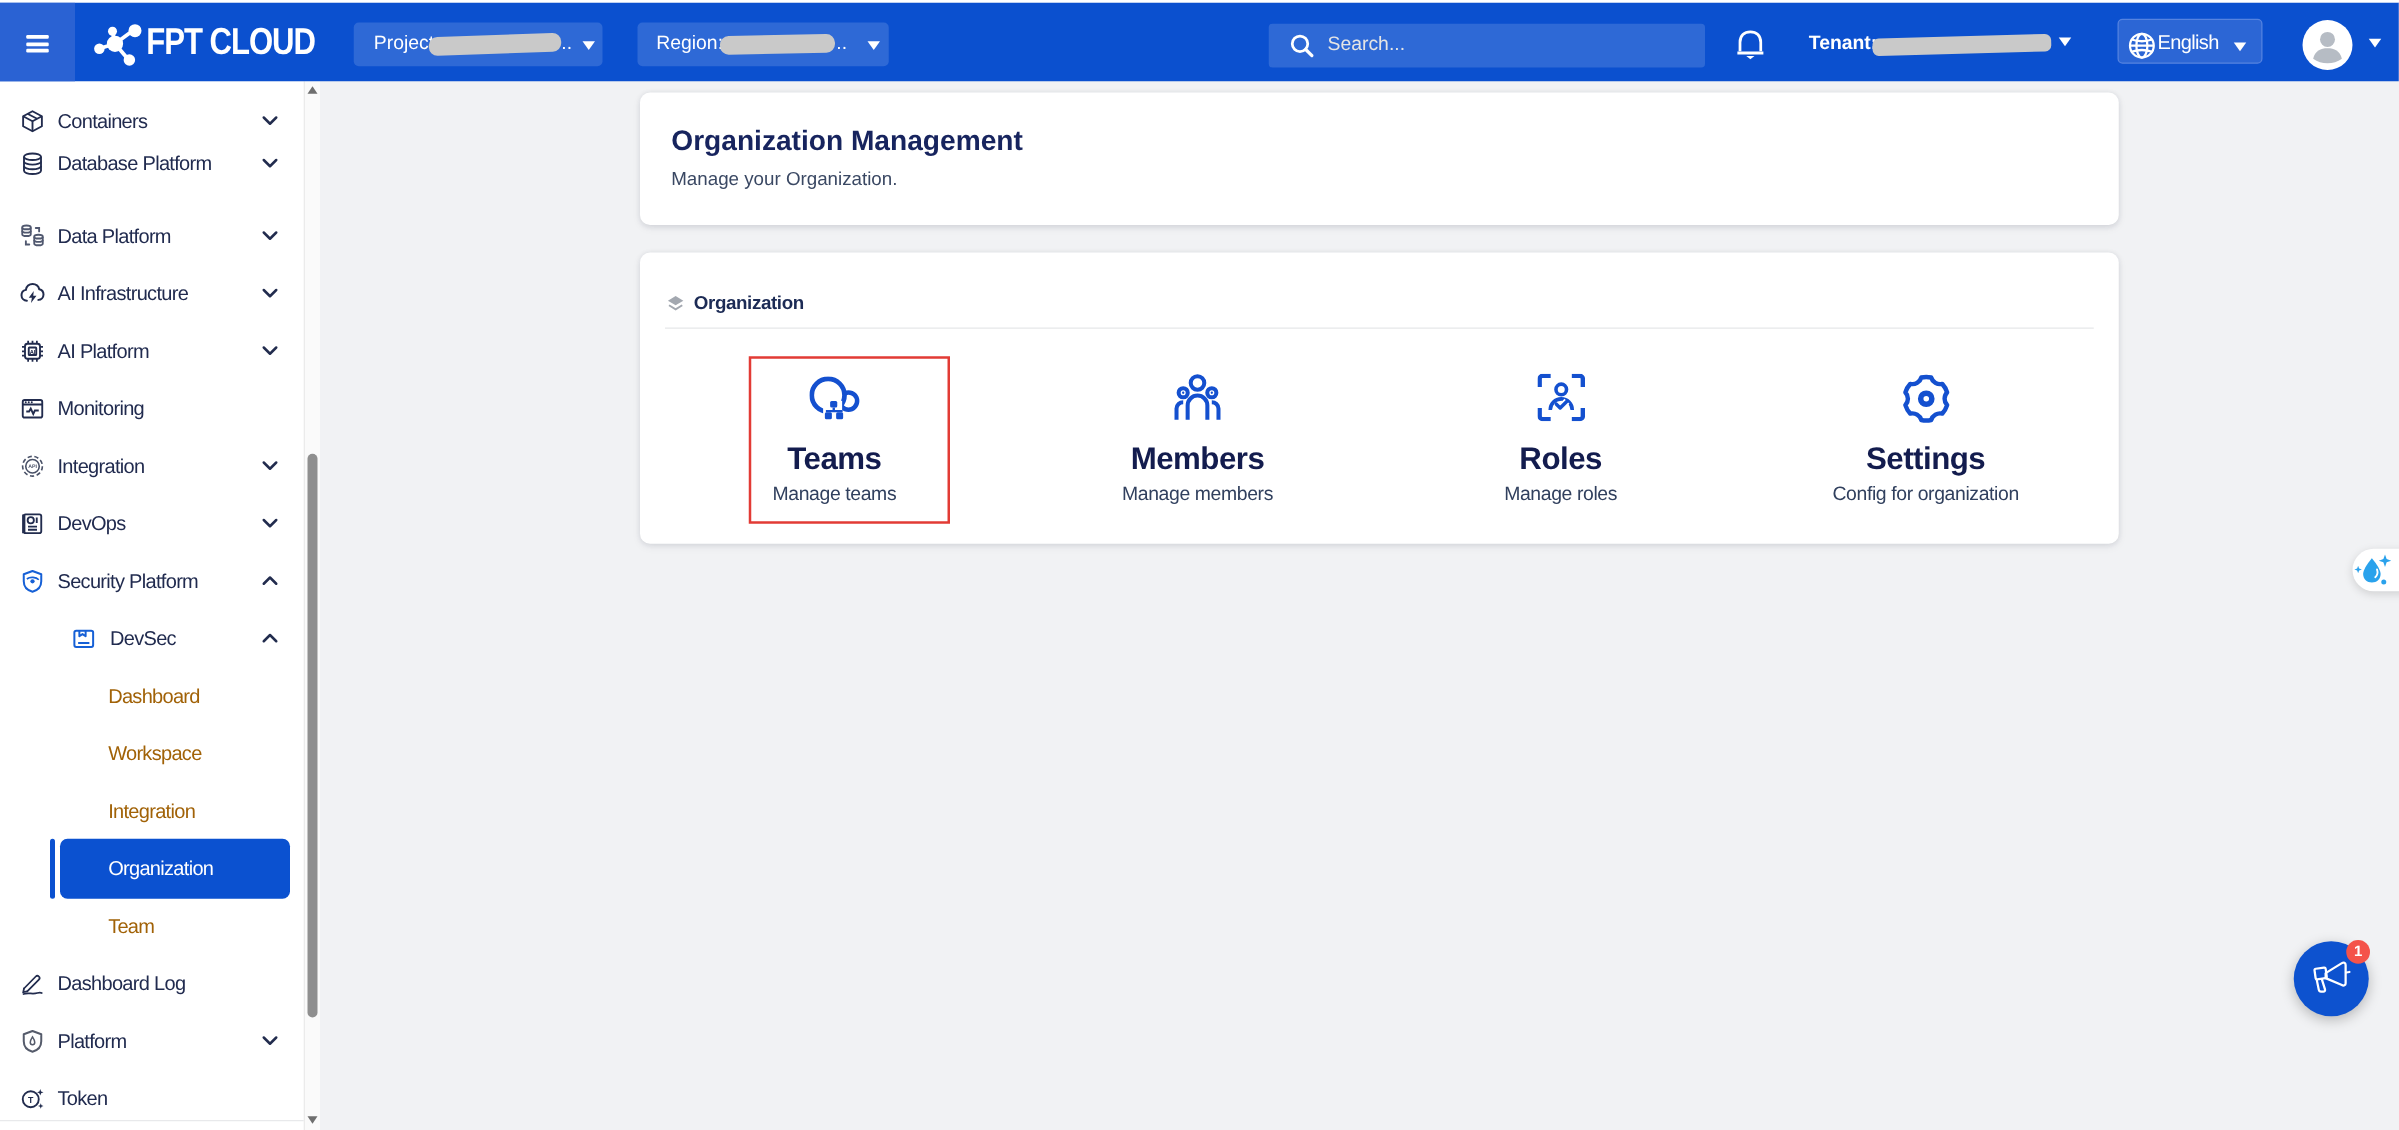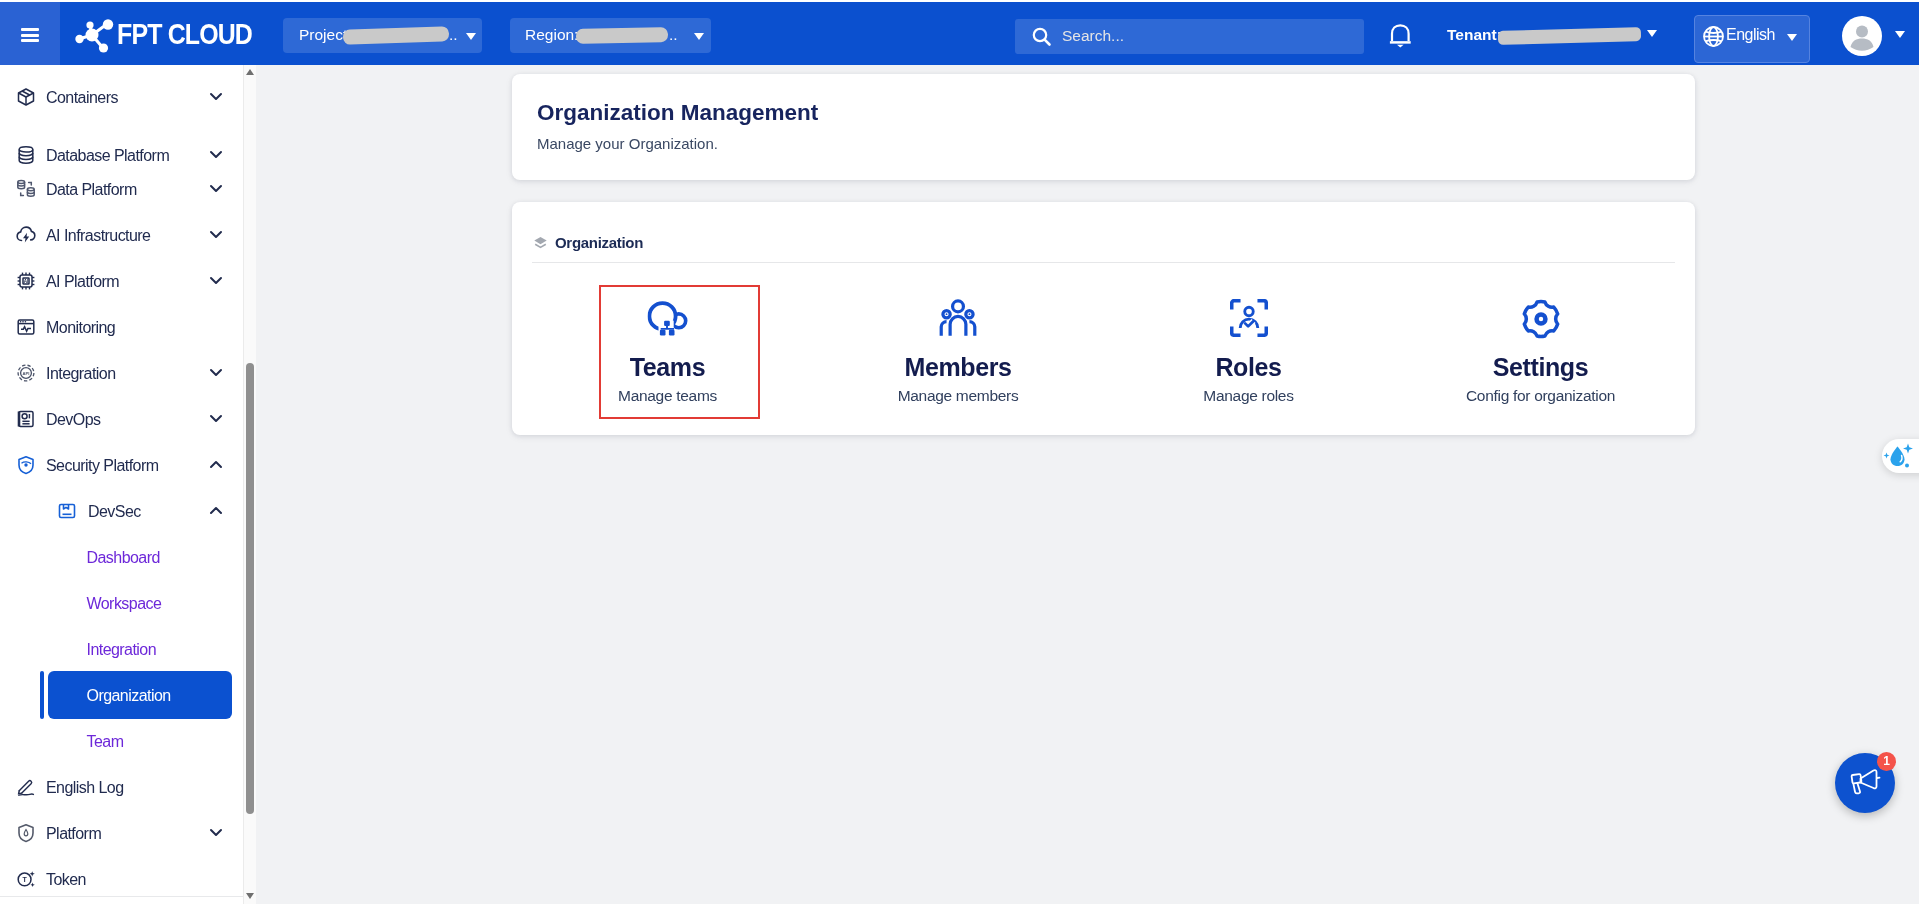--- a/index.html
+++ b/index.html
@@ -17,36 +17,36 @@
   .pill { position:absolute; top:16px; height:35px; background:#2e69d6; border-radius:4px; color:#fff; font-size:15.5px; }
   .pill .lbl { position:absolute; top:8px; }
   .blob { position:absolute; background:#c9c9c9; border-radius:7px; }
   .caret { position:absolute; width:0; height:0; border-left:5.5px solid transparent; border-right:5.5px solid transparent; border-top:7px solid #fff; }
 
   #search { position:absolute; left:1015px; top:17px; width:349px; height:35px; background:#2e69d6; border-radius:3px; }
   #search .ph { position:absolute; left:47px; top:8px; color:#e5e5e5; font-size:15.5px; }
 
   #tenantlbl { position:absolute; left:1447px; top:24px; color:#fff; font-weight:bold; font-size:15.5px; z-index:21;}
 
-  #engpill { position:absolute; left:1694px; top:13px; width:116px; height:48px; background:#2c66d5; border:1px solid #5583e0; border-radius:4px; }
+  #engpill { position:absolute; left:1694px; top:13px; width:116px; height:36px; background:#2c66d5; border:1px solid #5583e0; border-radius:4px; }
   #engpill .txt { position:absolute; left:31px; top:10px; color:#fff; font-size:16px; letter-spacing:-0.5px; }
 
   #avatar { position:absolute; left:1842px; top:14px; width:40px; height:40px; border-radius:50%; background:#ffffff; }
 
   
   #sidebar { position:absolute; left:0; top:65px; width:256px; height:839px; background:#ffffff; z-index:10; }
   #sbtrack { position:absolute; left:243px; top:0; width:13px; height:839px; background:#fafafa; border-left:1px solid #ebebeb; }
   #sbthumb { position:absolute; left:246px; top:298px; width:8px; height:451px; background:#8f8f8f; border-radius:4px; }
   .sbarrow { position:absolute; left:246px; width:0; height:0; border-left:4.5px solid transparent; border-right:4.5px solid transparent; }
 
   .mi { position:absolute; left:0; width:240px; height:46px;padding-left:47px; }
   .mi .ico { position:absolute; left:16px; top:13px; width:20px; height:20px; }
   .mi .txt { position:absolute; left:46px; top:15px; font-size:16px; letter-spacing:-0.55px; color:#212b4f; }
   .mi .chev { position:absolute; left:206px; top:17px; width:20px; height:12px; }
-  .sub { position:absolute; left:86.5px; font-size:16px; letter-spacing:-0.55px; color:#6d28d9; }
+  .sub { position:absolute; left:86.5px; font-size:16px; letter-spacing:-0.55px; color:#a16207; }
   .blue { color:#1660d6; }
 
   #orgactive { position:absolute; left:48px; top:606px; width:184px; height:48px; background:#0b51d0; border-radius:6px; }
   #orgbar { position:absolute; left:40px; top:606px; width:4px; height:48px; background:#0b51d0; border-radius:2px; }
   #orgactive span { position:absolute; left:38.5px; top:16px; color:#ffffff; font-size:16px; letter-spacing:-0.55px; }
 
   
   #main { position:absolute; left:256px; top:65px; width:1663px; height:839px; background:#f1f2f4; }
   .card { position:absolute; background:#ffffff; border-radius:8px; box-shadow:0 1px 4px rgba(30,40,60,0.10), 0 2px 8px rgba(30,40,60,0.06);margin-left:12px; }
   #card1 { left:244px; top:9px; width:1183px; height:106px; }
@@ -159,21 +159,21 @@
           <path d="M2.5 6 L10 10 L17.5 6"></path>
           <path d="M10 10 L10 18"></path>
           <path d="M6 4 L13.7 8"></path>
         </g>
       </svg>
     <span class="txt">Containers</span>
     <svg class="chev" viewBox="0 0 20 12">
         <polyline points="5,3 10,8 15,3" fill="none" stroke="#222c4e" stroke-width="2" stroke-linecap="round" stroke-linejoin="round"></polyline>
       </svg>
   </div>
-  <div class="mi" style="top:67px">
+  <div class="mi" style="top:43px">
     <svg class="ico" viewBox="0 0 20 20">
         <g fill="none" stroke="#222c4e" stroke-width="1.5">
           <ellipse cx="10" cy="4.4" rx="6.8" ry="2.6"></ellipse>
           <path d="M3.2 4.4 L3.2 15.6 C3.2 17 6.2 18.2 10 18.2 C13.8 18.2 16.8 17 16.8 15.6 L16.8 4.4"></path>
           <path d="M3.2 8.1 C3.2 9.5 6.2 10.7 10 10.7 C13.8 10.7 16.8 9.5 16.8 8.1"></path>
           <path d="M3.2 11.8 C3.2 13.2 6.2 14.4 10 14.4 C13.8 14.4 16.8 13.2 16.8 11.8"></path>
         </g>
       </svg>
     <span class="txt">Database Platform</span>
     <svg class="chev" viewBox="0 0 20 12">
@@ -306,21 +306,21 @@
   <div class="sub" style="top:575.5px">Integration</div>
   <div class="sub" style="top:667.5px">Team</div>
   <div class="mi" style="top:698.5px">
     <svg class="ico" viewBox="0 0 20 20">
         <g fill="none" stroke="#222c4e" stroke-width="1.4" stroke-linecap="round">
           <path d="M3.2 13.8 L12.6 4.2 C13.3 3.5 14.4 3.5 15.1 4.2 C15.8 4.9 15.8 6 15.1 6.7 L5.8 16.1"></path>
           <path d="M3.2 13.8 L2.6 16.7 L5.8 16.1"></path>
           <path d="M2.8 18.2 C6.5 16.8 10 18.6 13.8 17.4 C15.3 16.9 16.5 16.9 17.4 17.4"></path>
         </g>
       </svg>
-    <span class="txt">English Log</span>
+    <span class="txt">Dashboard Log</span>
   </div>
   <div class="mi" style="top:744.5px">
     <svg class="ico" viewBox="0 0 20 20">
         <path d="M10 1.8 L17 4.4 L17 10 C17 14.4 14 17.3 10 18.4 C6 17.3 3 14.4 3 10 L3 4.4 Z" fill="none" stroke="#555b6b" stroke-width="1.6" stroke-linejoin="round"></path>
         <path d="M10 6.5 C10 6.5 8.2 9.3 8.2 10.8 C8.2 12 9 12.8 10 12.8 C11 12.8 11.8 12 11.8 10.8 C11.8 9.3 10 6.5 10 6.5 Z" fill="none" stroke="#555b6b" stroke-width="1.2"></path>
       </svg>
     <span class="txt">Platform</span>
     <svg class="chev" viewBox="0 0 20 12">
         <polyline points="5,3 10,8 15,3" fill="none" stroke="#222c4e" stroke-width="2" stroke-linecap="round" stroke-linejoin="round"></polyline>
       </svg>

